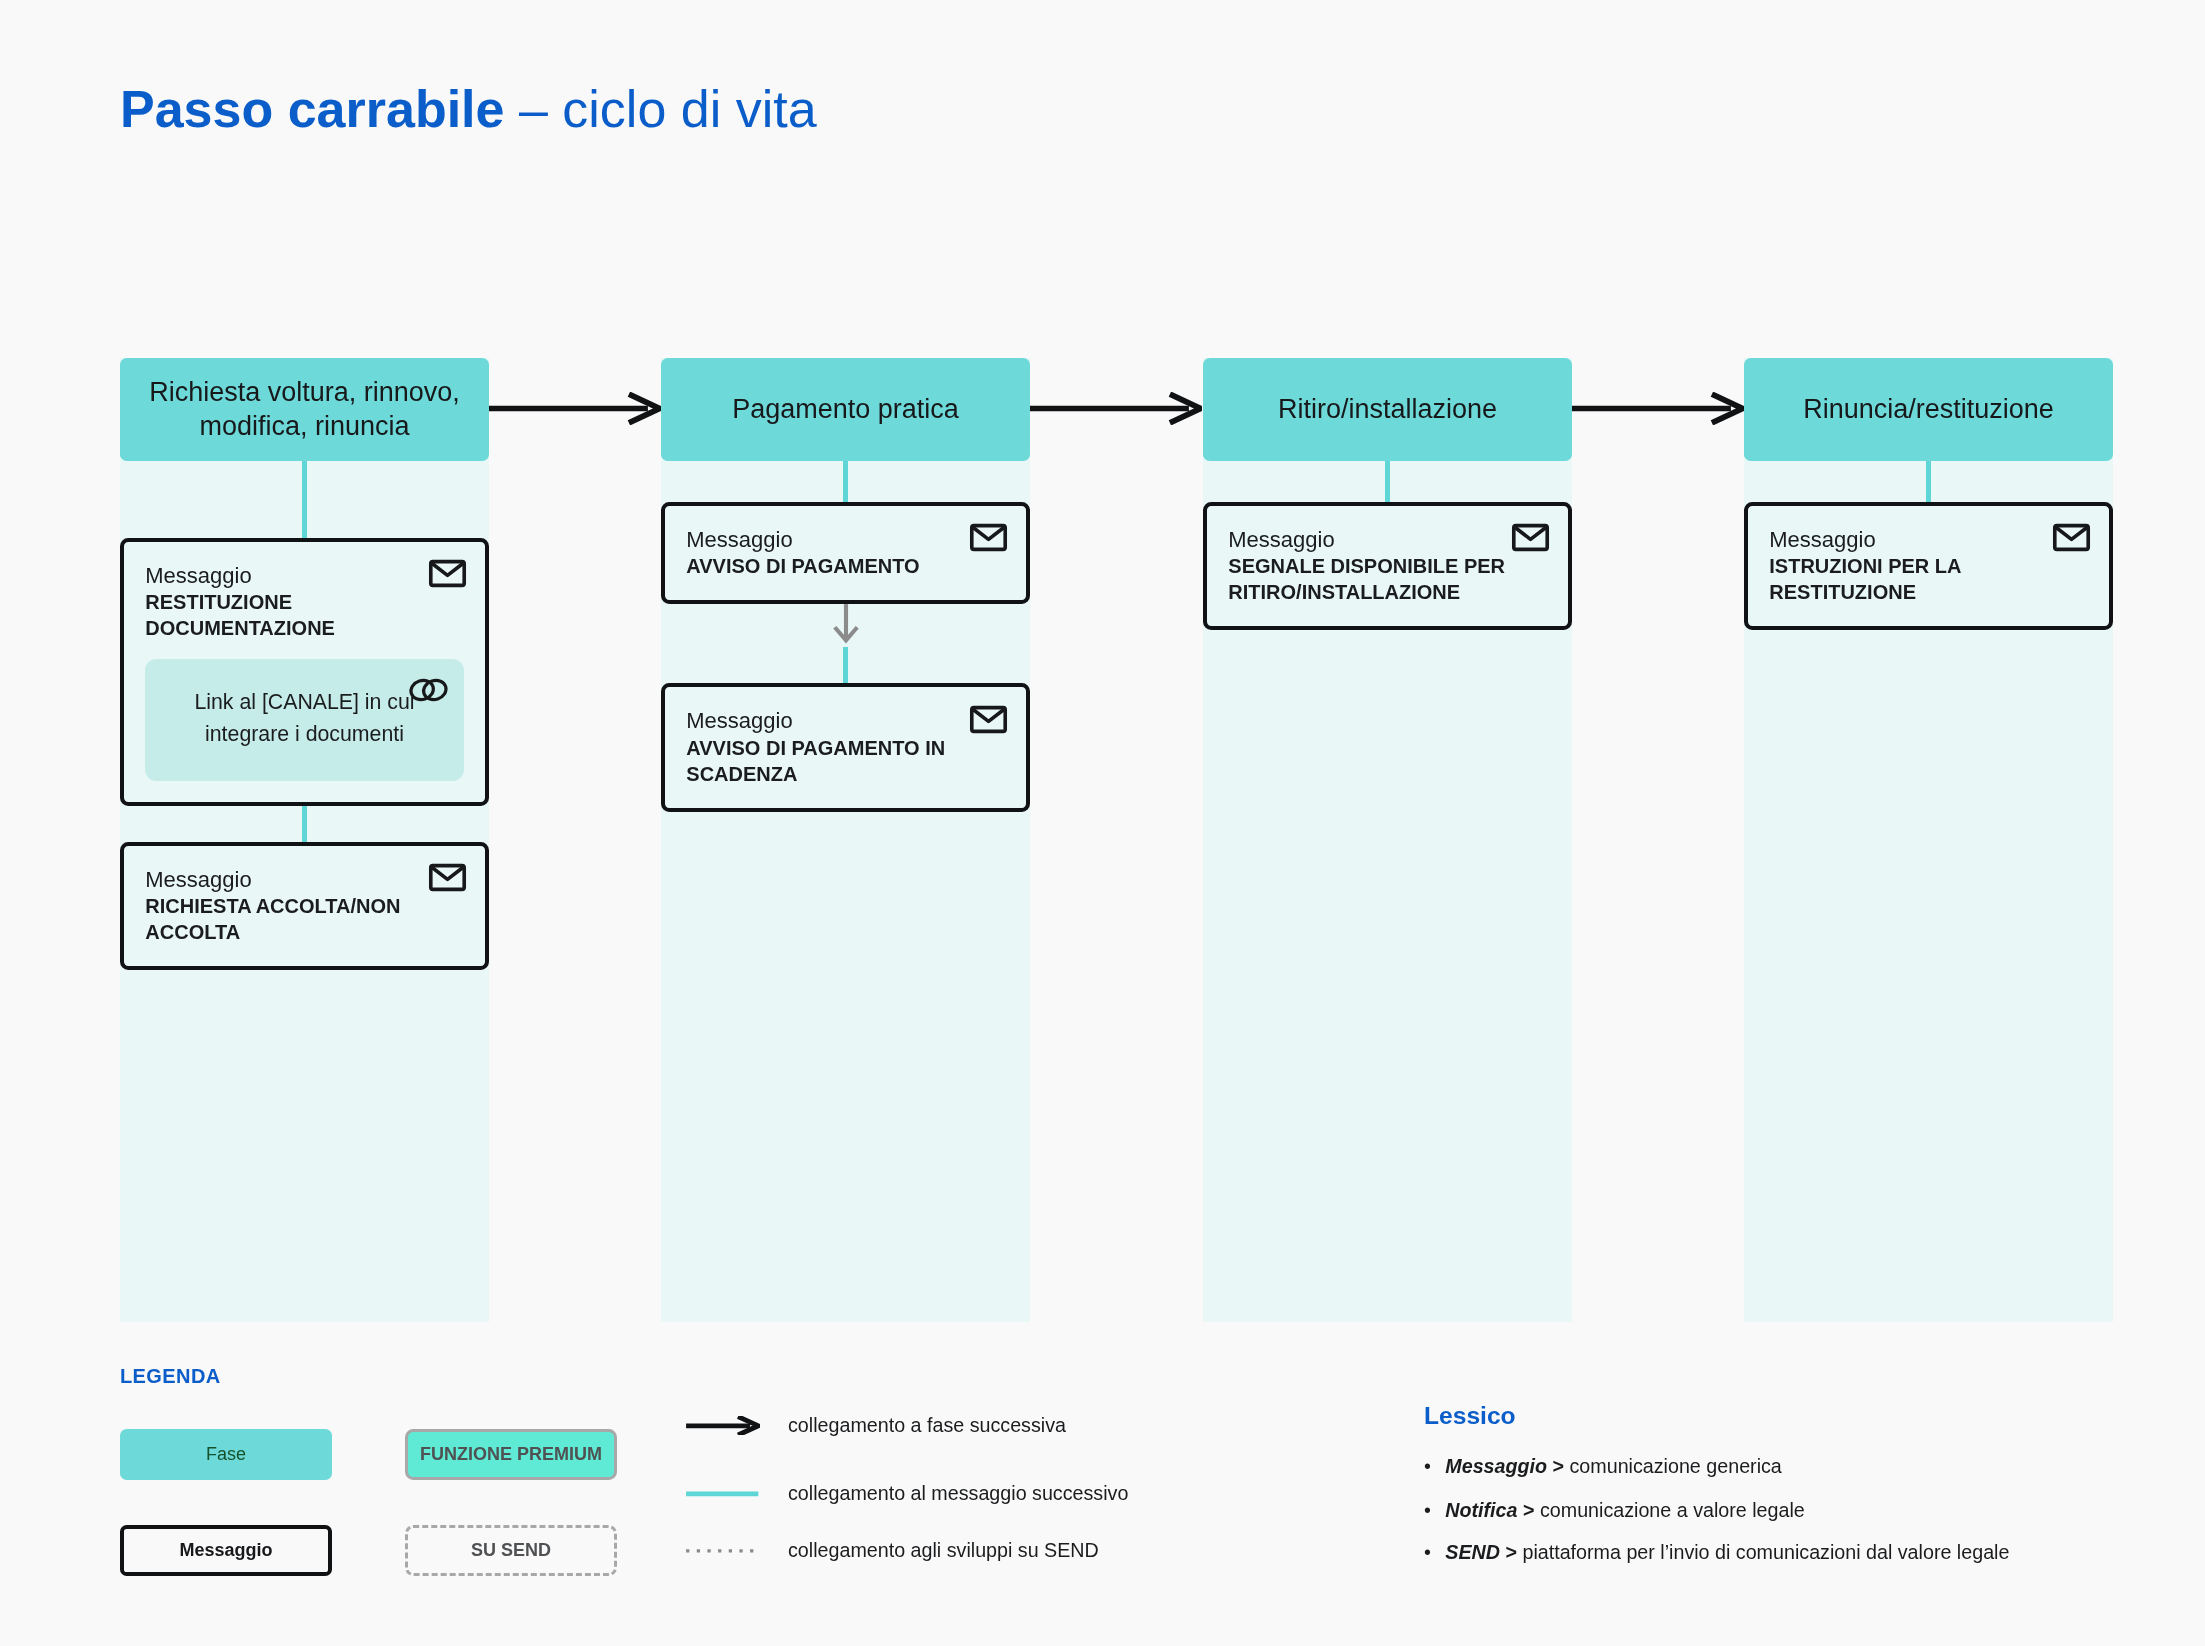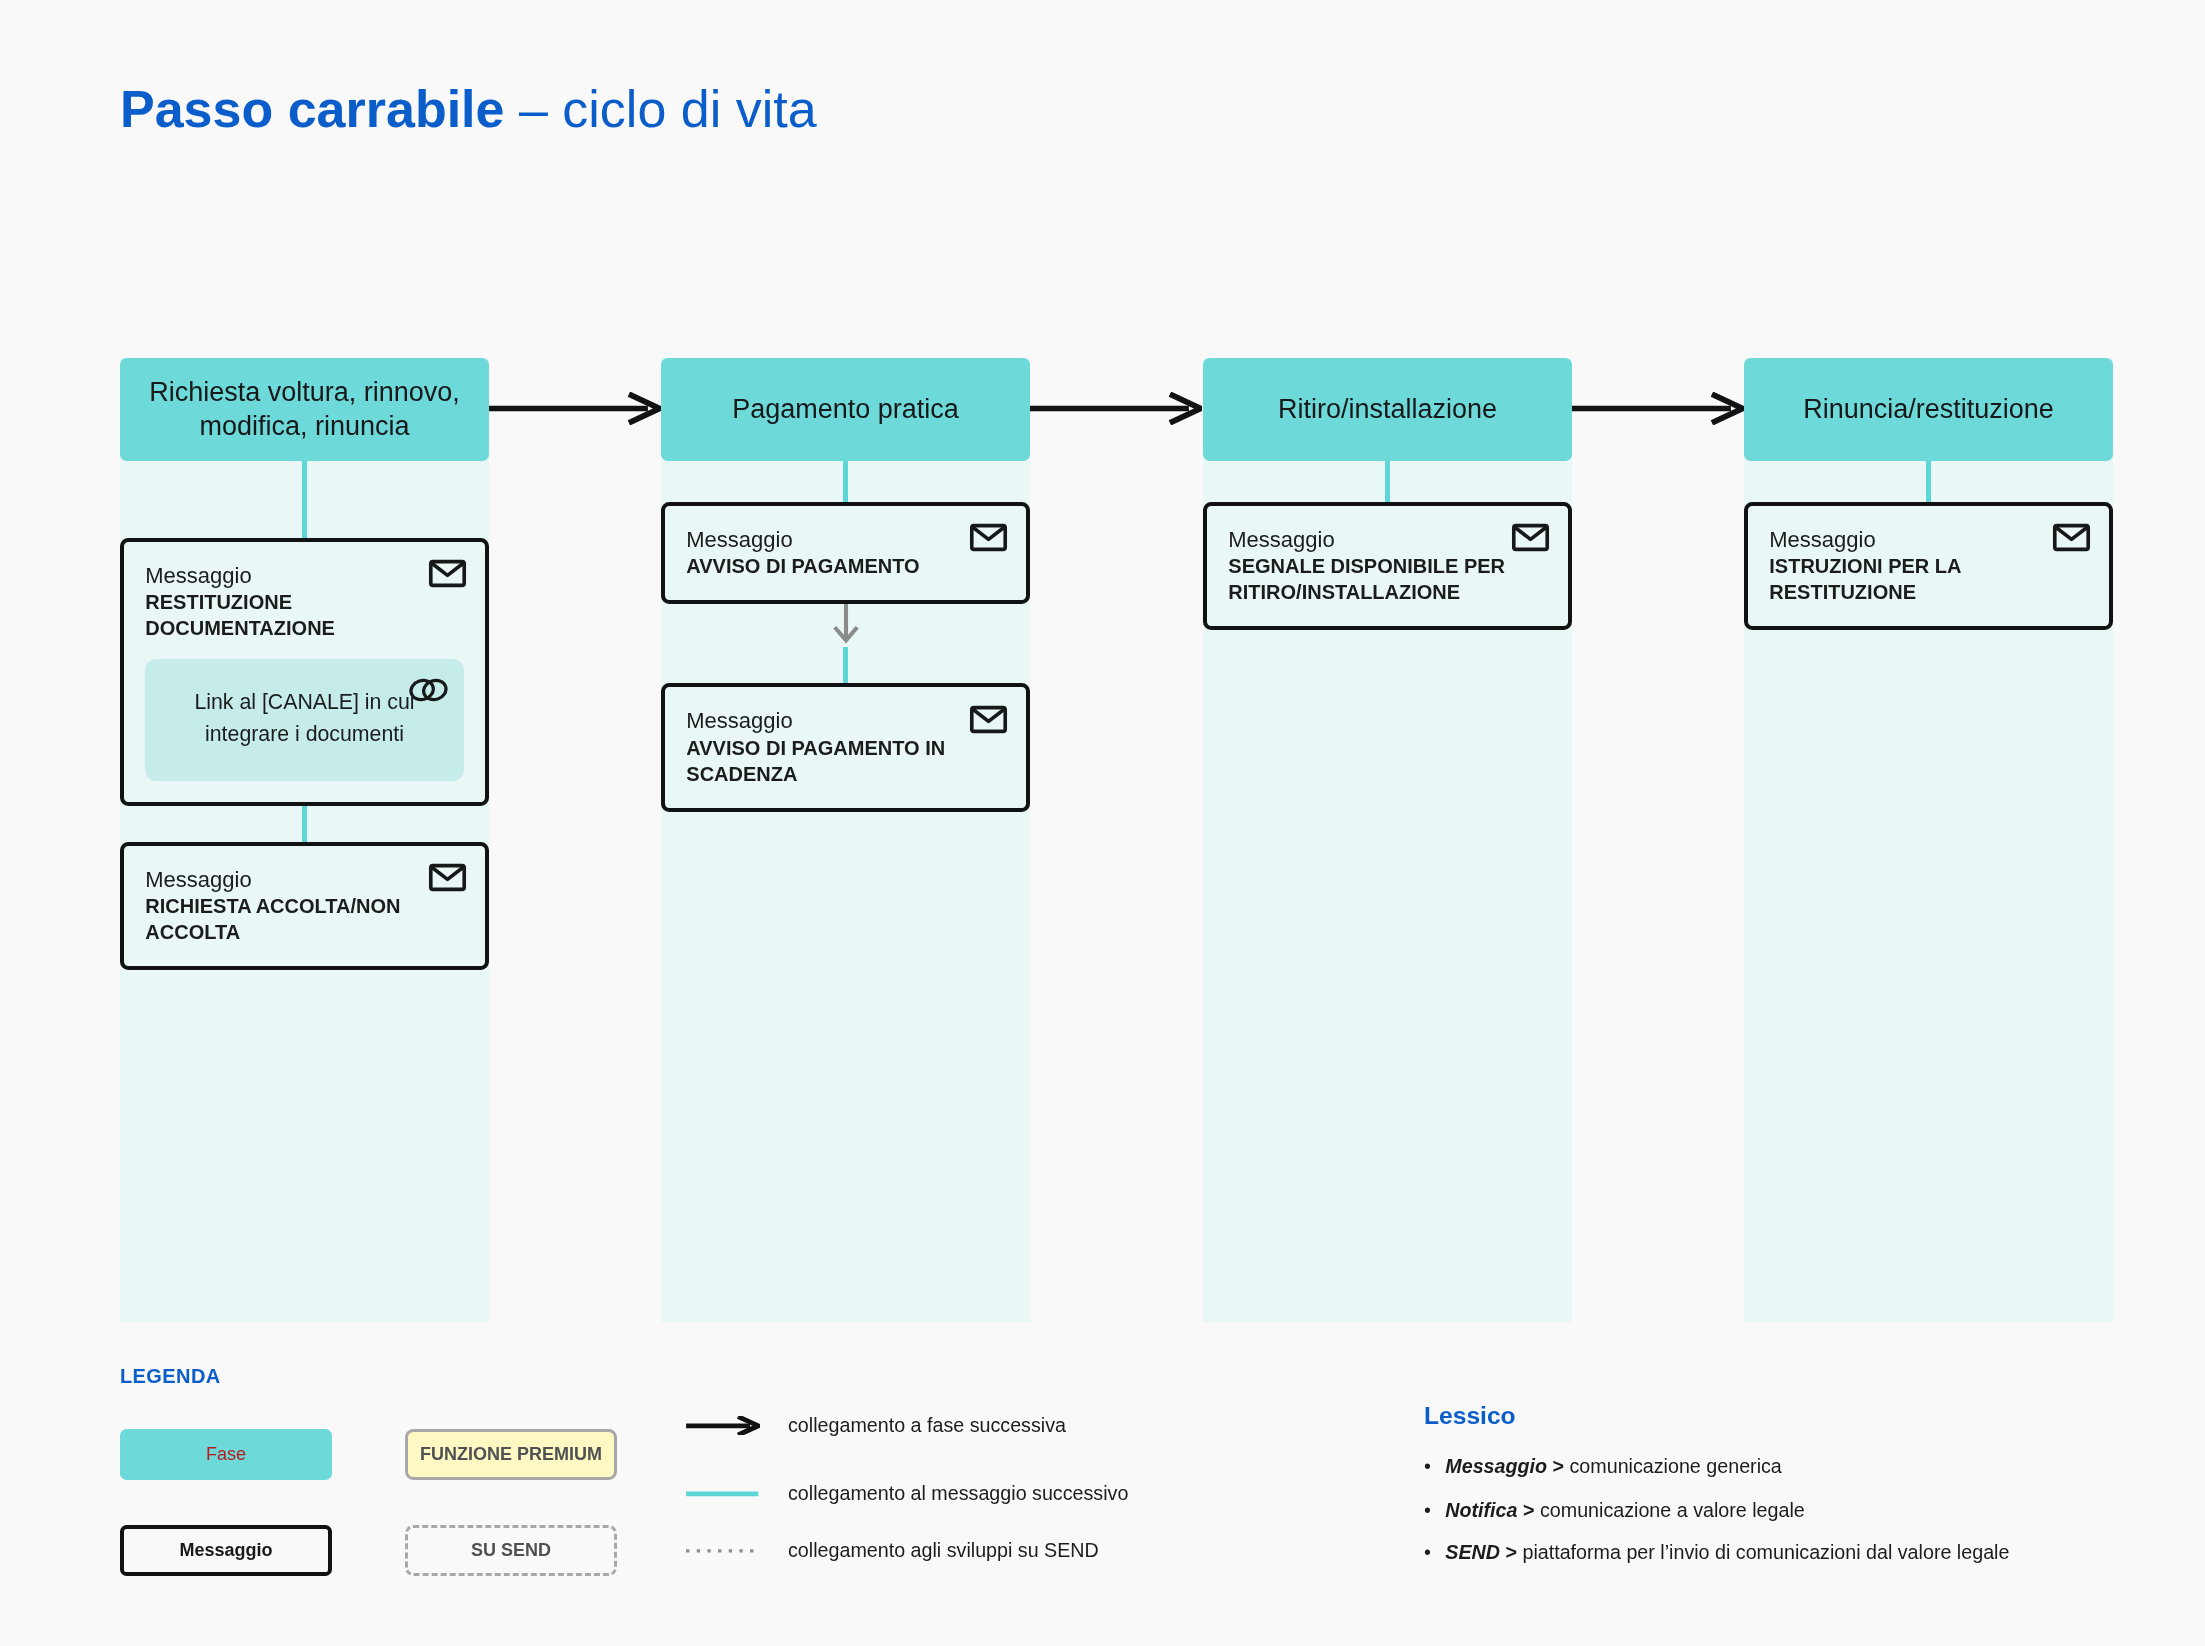--- a/index.html
+++ b/index.html
@@ -169,23 +169,23 @@
     box-sizing: border-box;
     width: 212px;
     height: 51px;
     display: flex;
     align-items: center;
     justify-content: center;
     font-size: 18px;
     font-weight: bold;
     border-radius: 6.6px;
   }
-  .sw-fase    { background: #6ed9d9; color: #b91c1c; font-weight: normal; }
+  .sw-fase    { background: #6ed9d9; color: #14532d; font-weight: normal; }
   .sw-msg     { background: #f9f9fa; border: 4.1px solid #111214; color: #17181a; }
-  .sw-premium { background: #fef9c3; border: 3.3px solid #a8a8a8; color: #4f5152; border-radius: 8.2px; }
+  .sw-premium { background: #5eead4; border: 3.3px solid #a8a8a8; color: #4f5152; border-radius: 8.2px; }
   .sw-send    { background: #f9f9fa; border: 3.3px dashed #a8a8a8; color: #4f5152; border-radius: 8.2px; }
 
   .conn-row {
     position: absolute;
     display: flex;
     align-items: center;
     gap: 28px;
   }
   .conn-sample { width: 74px; height: 19.7px; position: relative; }
   .conn-label { font-size: 19.7px; color: #1b1c1d; white-space: nowrap; }

